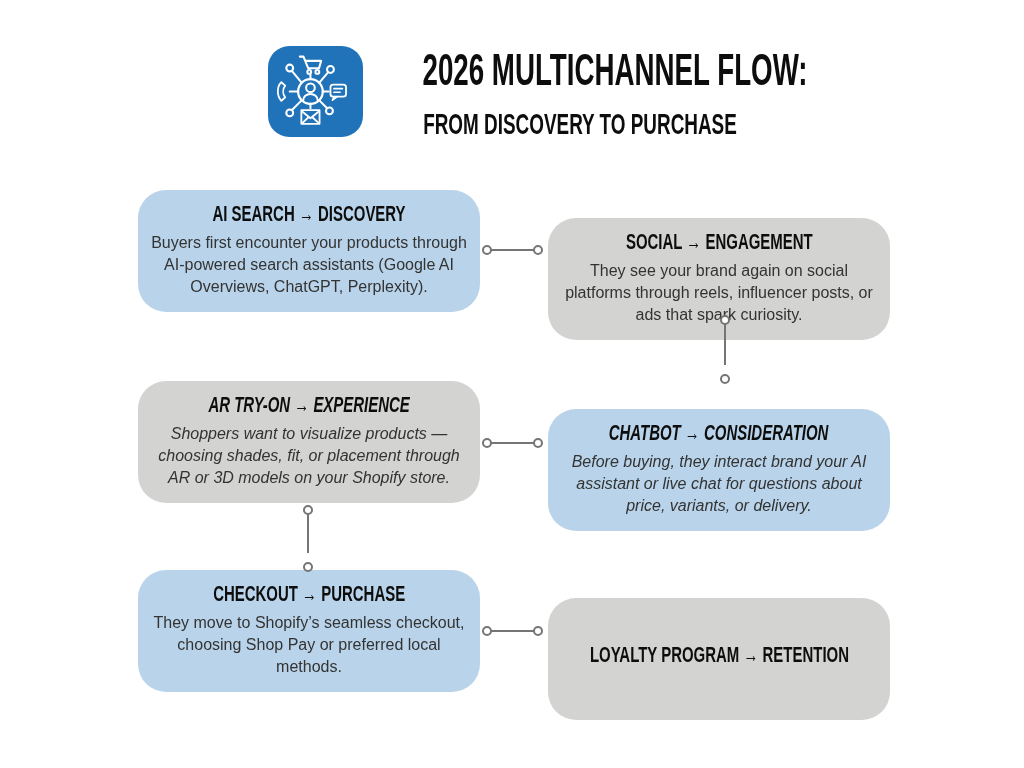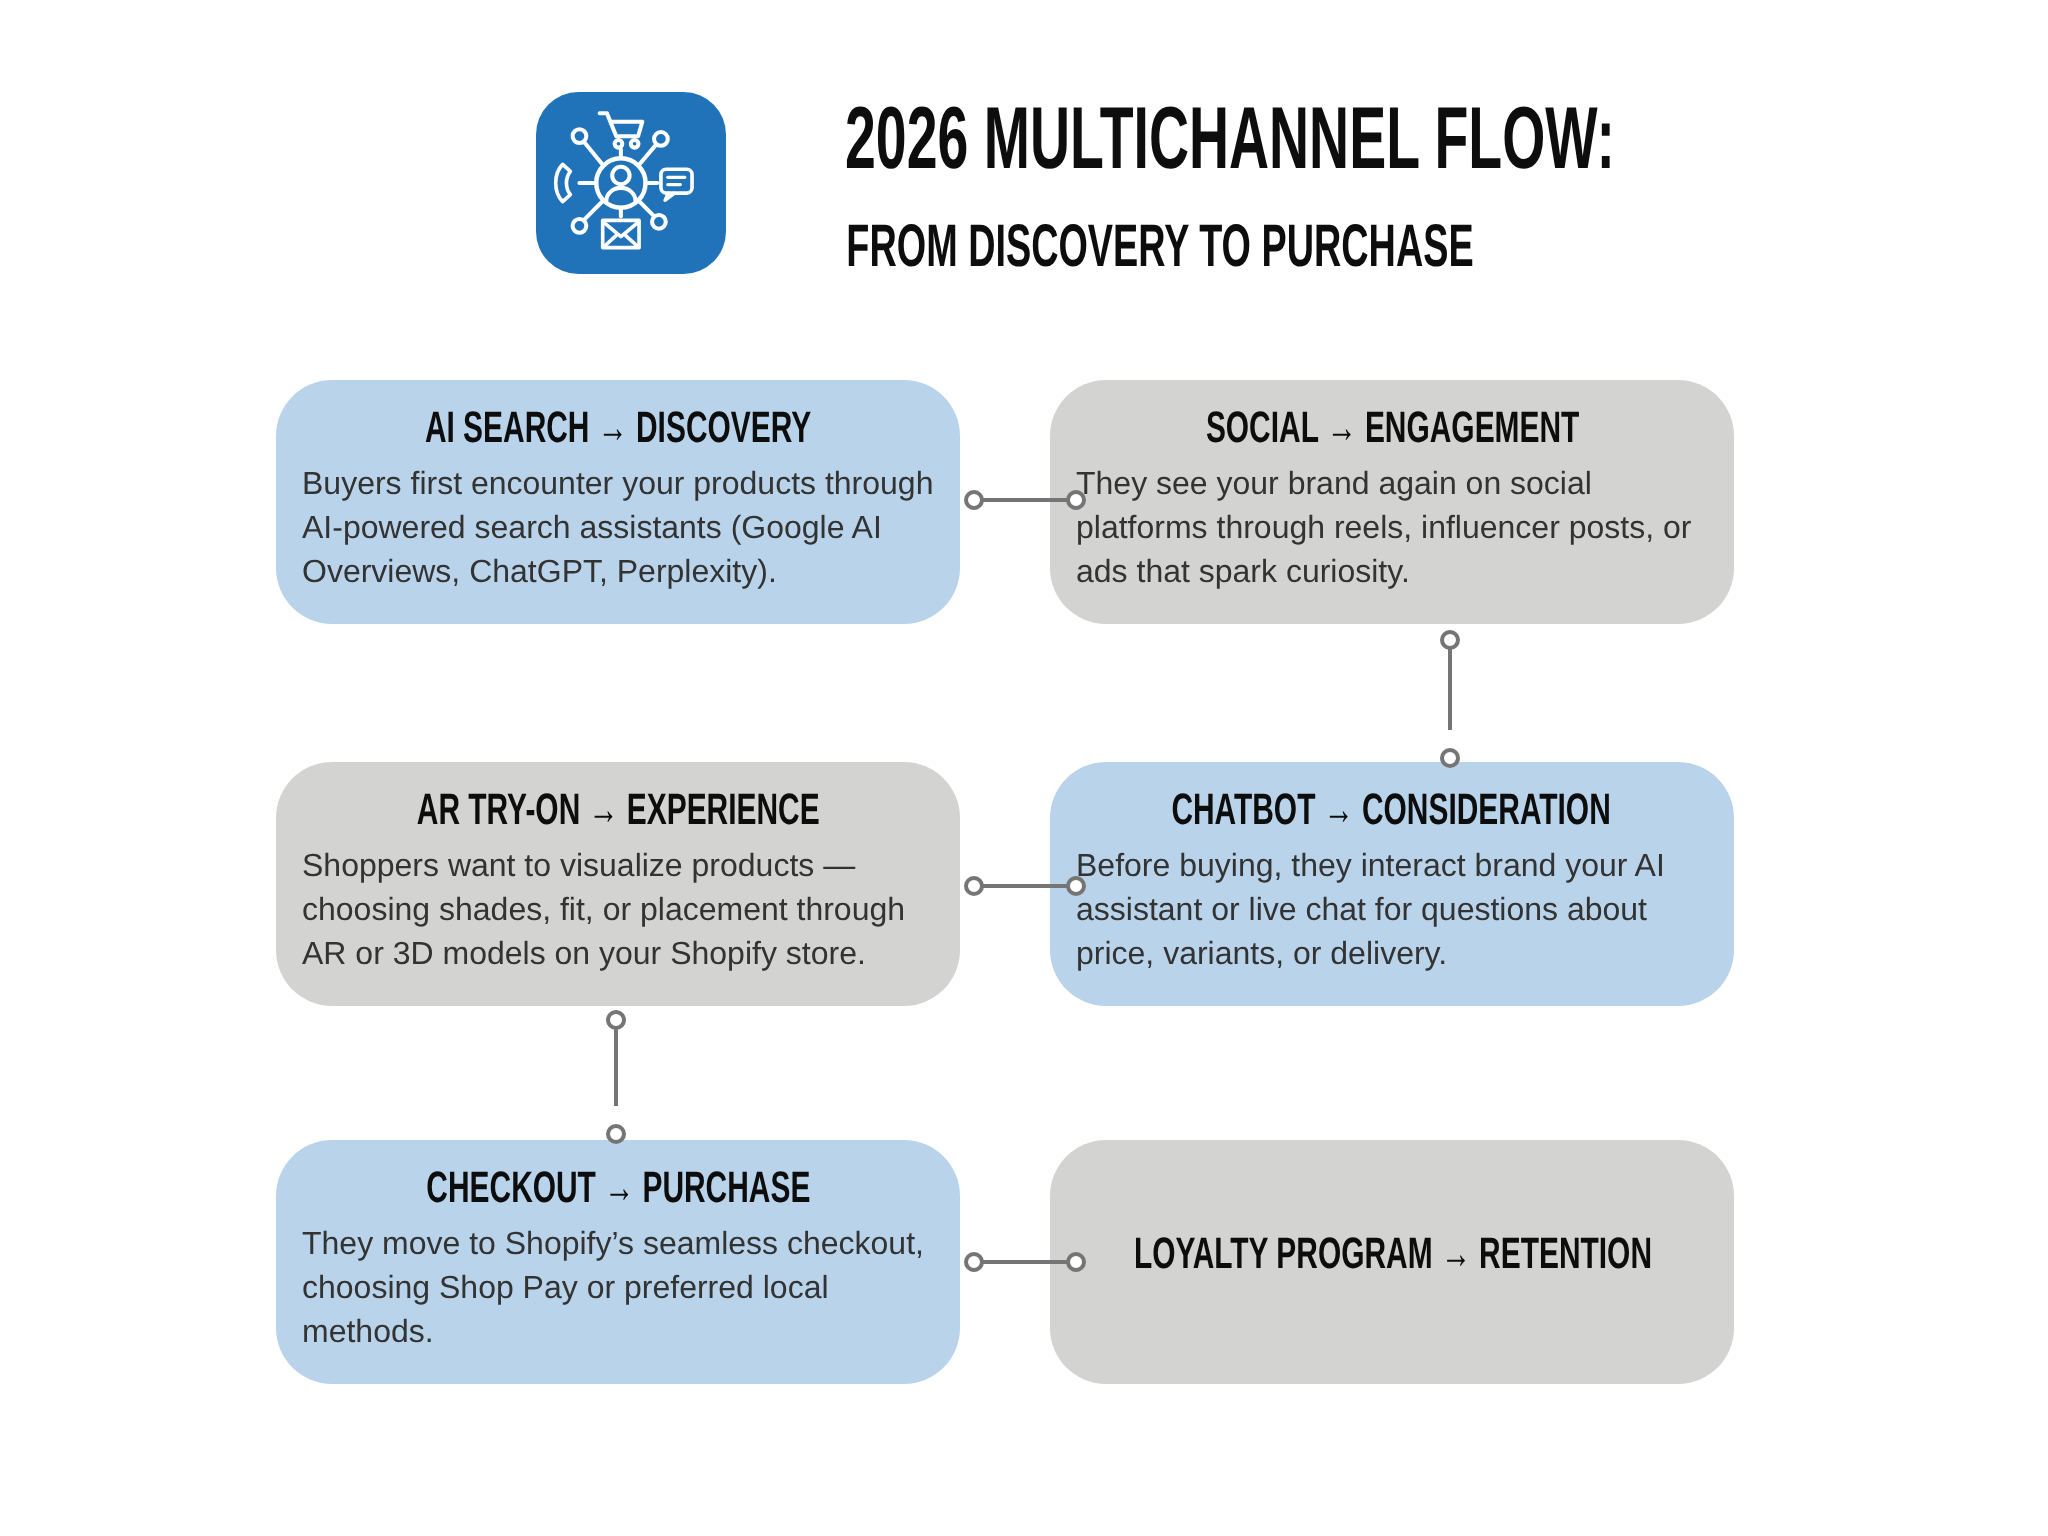--- a/index.html
+++ b/index.html
@@ -38,42 +38,43 @@
 
   
   .box {
     position: absolute;
     width: 342px; height: 122px;
     border-radius: 28px;
     box-sizing: border-box;
     display: flex; flex-direction: column;
     justify-content: center; align-items: center;
     padding: 8px 13px 10px 13px;
+    text-align: center;
   }
   .box.blue { background: var(--box-blue, #b9d4ea); }
   .box.gray { background: var(--box-gray, #d3d3d1); }
 
   .box-title {
     margin: 0 0 7px 0;
     font-size: 22px; line-height: 23px; font-weight: 700;
     color: var(--heading-text, #0d0d0d);
     transform: scaleX(0.68); transform-origin: 50% 50%;
     white-space: nowrap;
   }
   .box-body {
     margin: 0;
     font-size: 16px; line-height: 22px;
     color: var(--body-text, #333333);
   }
 
   .r1 { top: 190px; }
-  .r2 { top: 381px; }
+  .r2 { top: 381px; font-style: italic; }
   .r3 { top: 570px; }
   .cL { left: 138px; }
-  .cR { left: 525px; }
+  .cR { left: 548px; margin-top: 28px; }
 
   
   .connector { position: absolute; }
   .conn-dot {
     position: absolute; width: 10px; height: 10px;
     box-sizing: border-box;
     border: 2px solid var(--connector-gray, #757575);
     border-radius: 50%;
     background: #ffffff;
   }

